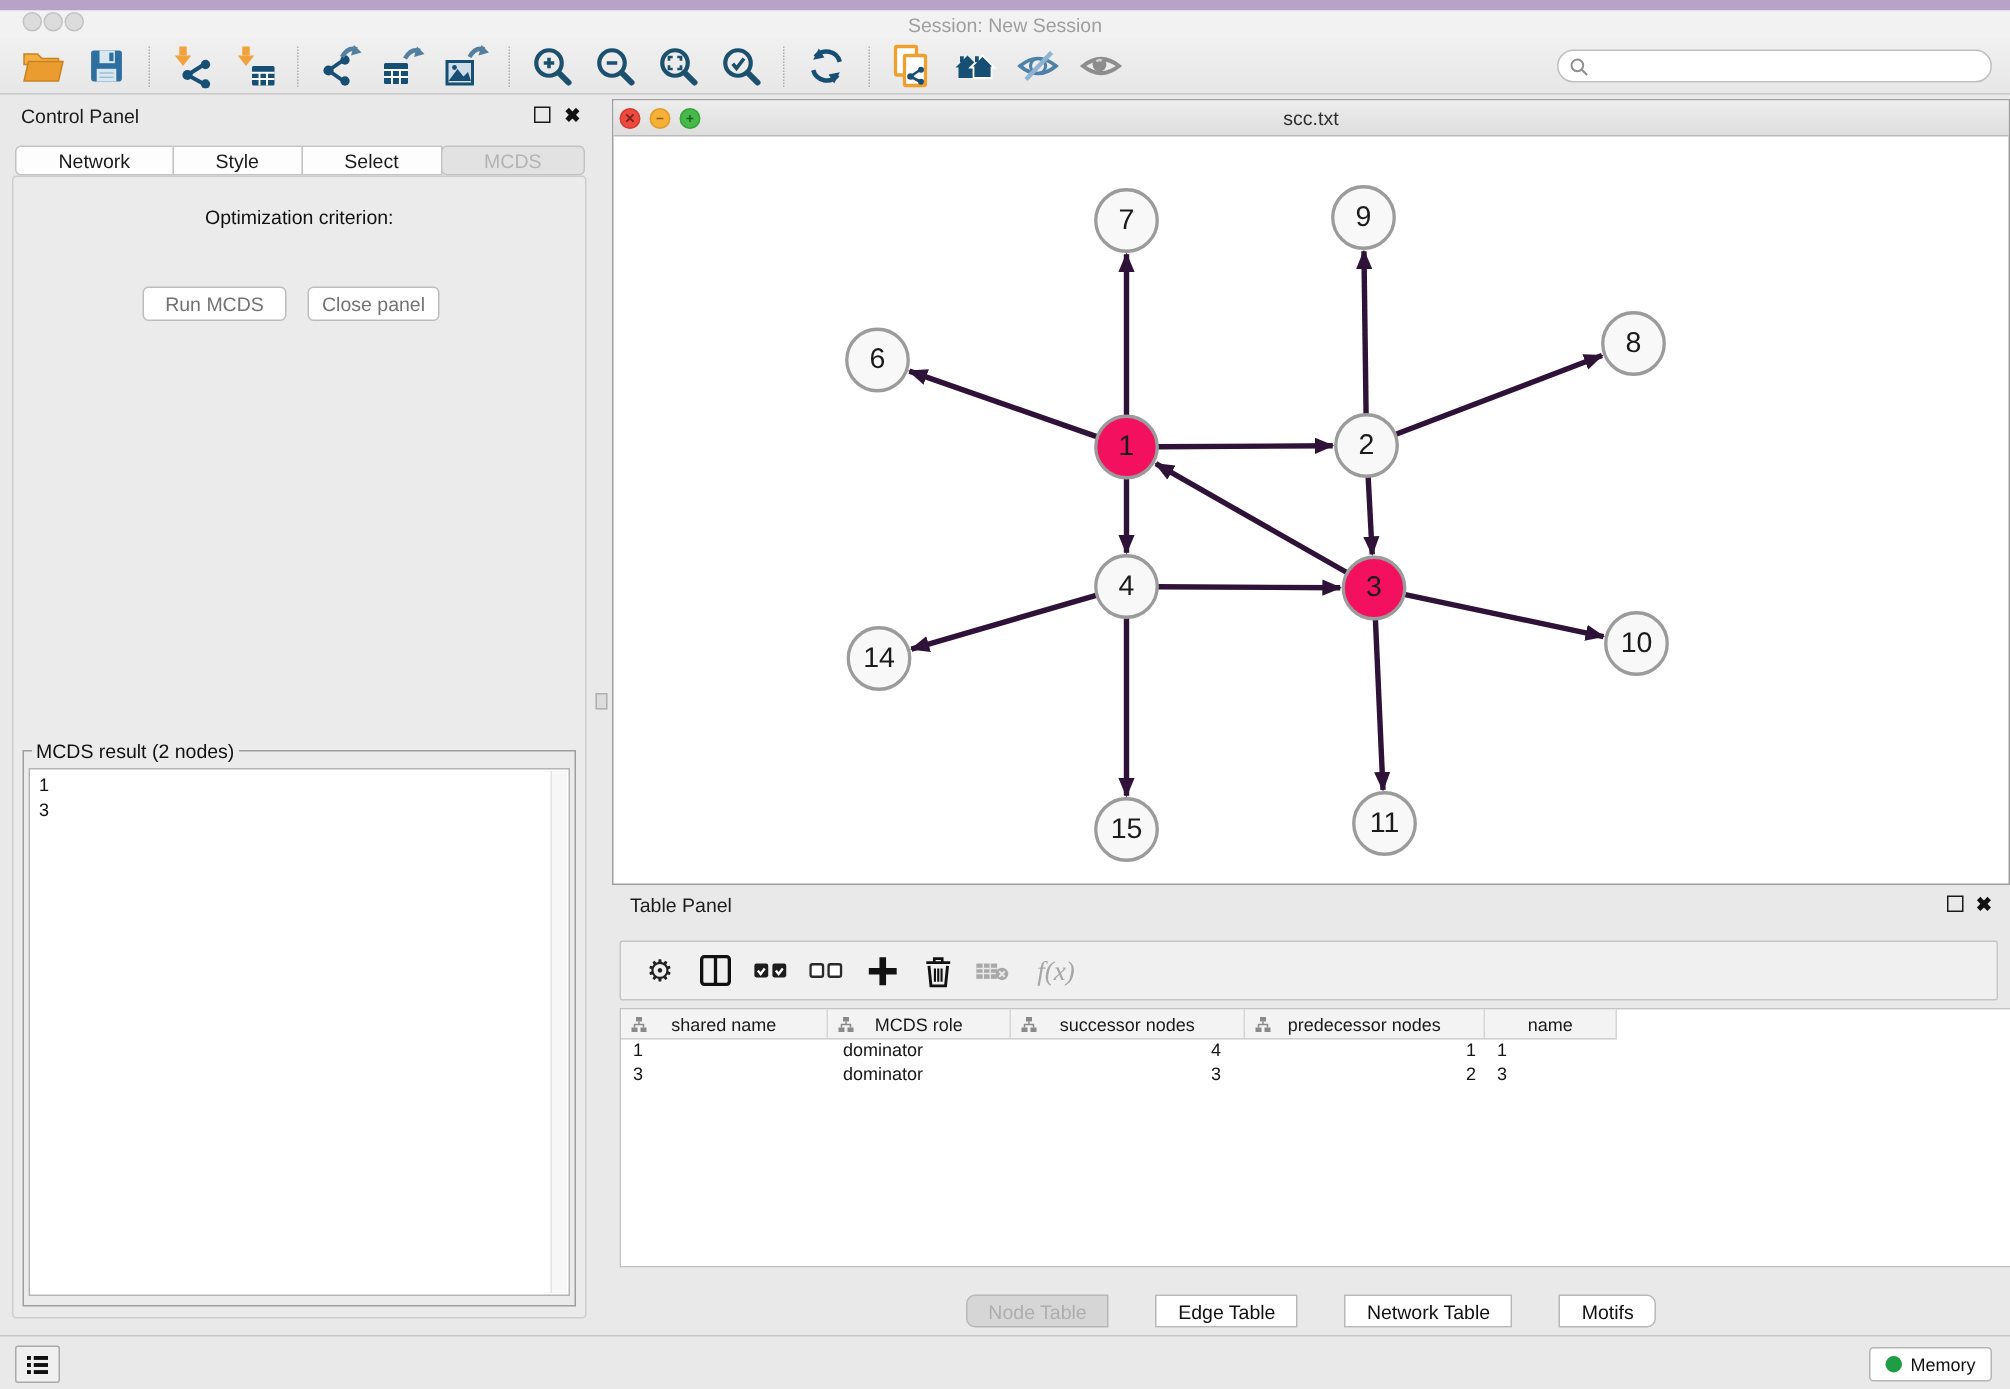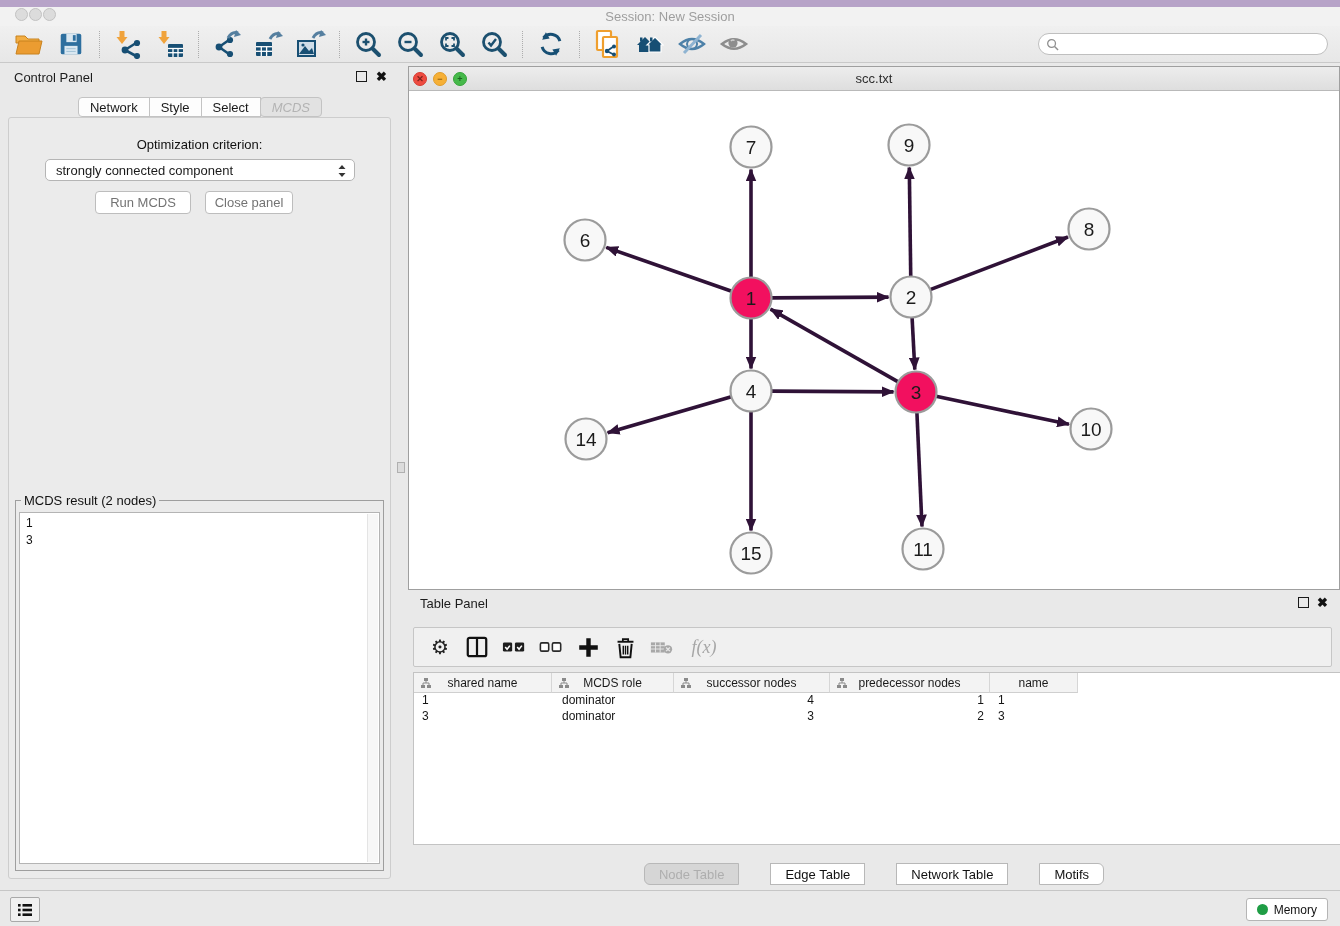--- a/index.html
+++ b/index.html
@@ -22,23 +22,23 @@
   #search-box input { border:none; outline:none; background:transparent; font-size:12px; width:250px; margin-left:5px; font-family:"Liberation Sans",sans-serif; }
 
   
   #control-panel { position:absolute; left:0; top:64px; width:400px; height:826px; background:#e9e9e9; }
   .panel-titlerow { position:relative; height:26px; }
   .panel-titlerow .ptitle { position:absolute; left:14px; top:6px; font-size:13px; color:#1c1c1c; }
   .float-btn { position:absolute; top:7px; width:11px; height:11px; border:1.5px solid #1a1a1a; background:transparent; }
   .close-btn { position:absolute; top:5px; font-weight:bold; font-size:13px; color:#111; }
 
   #cp-tabs { position:absolute; left:0; right:0; top:33px; display:flex; justify-content:center; }
-  .cp-tab { height:20px; line-height:19px; padding:0 11px; background:#fdfdfd; border:1px solid #c3c3c3; margin-left:-1px; font-size:13px; }
+  .cp-tab { height:20px; line-height:19px; padding:0 28px; background:#fdfdfd; border:1px solid #c3c3c3; margin-left:-1px; font-size:13px; }
   .cp-tab:first-child { border-radius:4px 0 0 4px; margin-left:0; }
-  .cp-tab:last-child  { border-radius:0 4px 4px 0;font-style:italic; }
+  .cp-tab:last-child  { border-radius:0 4px 4px 0; }
   .cp-tab.sel { background:#e2e2e2; color:#b3b3b3; border-radius:4px; }
 
   #cp-box { position:absolute; left:8px; top:53px; width:383px; height:762px; background:#ebebeb; border:1px solid #cdcdcd; border-radius:3px; }
   #opt-label { position:absolute; left:0; right:0; top:19px; text-align:center; font-size:13px; color:#111; }
   #criterion-select { position:absolute; left:36px; top:41px; width:310px; height:22px; background:#fff; border:1px solid #b5b5b5; border-radius:5px; display:flex; align-items:center; padding-left:10px; font-size:13px; }
   #criterion-select .stepper { position:absolute; right:7px; top:3px; }
   .btn { position:absolute; height:23px; background:#fff; border:1px solid #bdbdbd; border-radius:4px; font-size:13px; text-align:center; line-height:21px; color:#737373; }
   #run-btn   { left:86px;  top:73px; width:96px; }
   #close-btn { left:196px; top:73px; width:88px; }
 
@@ -272,29 +272,20 @@
     <span class="close-btn" style="right:13px">✖</span>
   </div>
   <div id="cp-tabs">
       <div class="cp-tab">Network</div>
       <div class="cp-tab">Style</div>
       <div class="cp-tab">Select</div>
       <div class="cp-tab sel">MCDS</div>
     </div>
   <div id="cp-box">
     <div id="opt-label">Optimization criterion:</div>
-    <div id="criterion-select">
-      <span>strongly connected component</span>
-      <span class="stepper">
-        <svg viewBox="0 0 10 16" width="10" height="16">
-            <path d="M1.5 6 L5 2 L8.5 6 Z" fill="#333"></path>
-            <path d="M1.5 10 L5 14 L8.5 10 Z" fill="#333"></path>
-          </svg>
-      </span>
-    </div>
     <div class="btn" id="run-btn">Run MCDS</div>
     <div class="btn" id="close-btn">Close panel</div>
     <fieldset id="result-fieldset">
       <legend>MCDS result (2 nodes)</legend>
       <div id="result-area">
         <pre id="result-pre">1
 3</pre>
         <div id="result-scroll"></div>
       </div>
     </fieldset>

